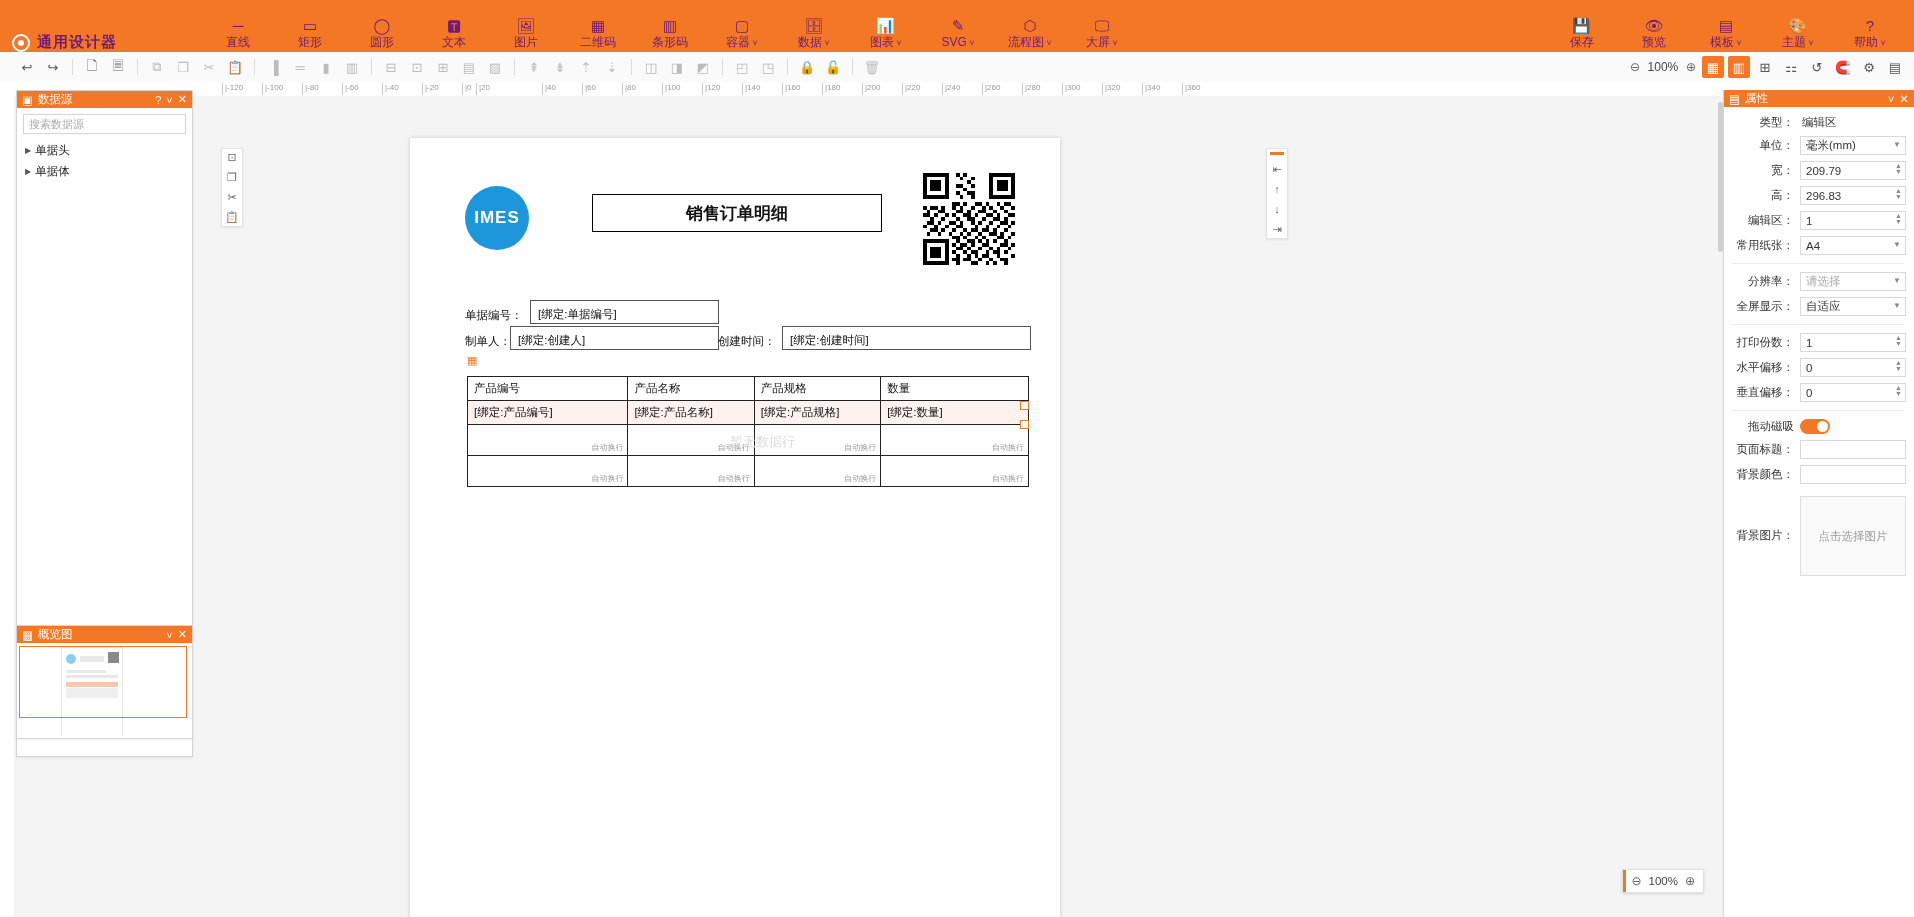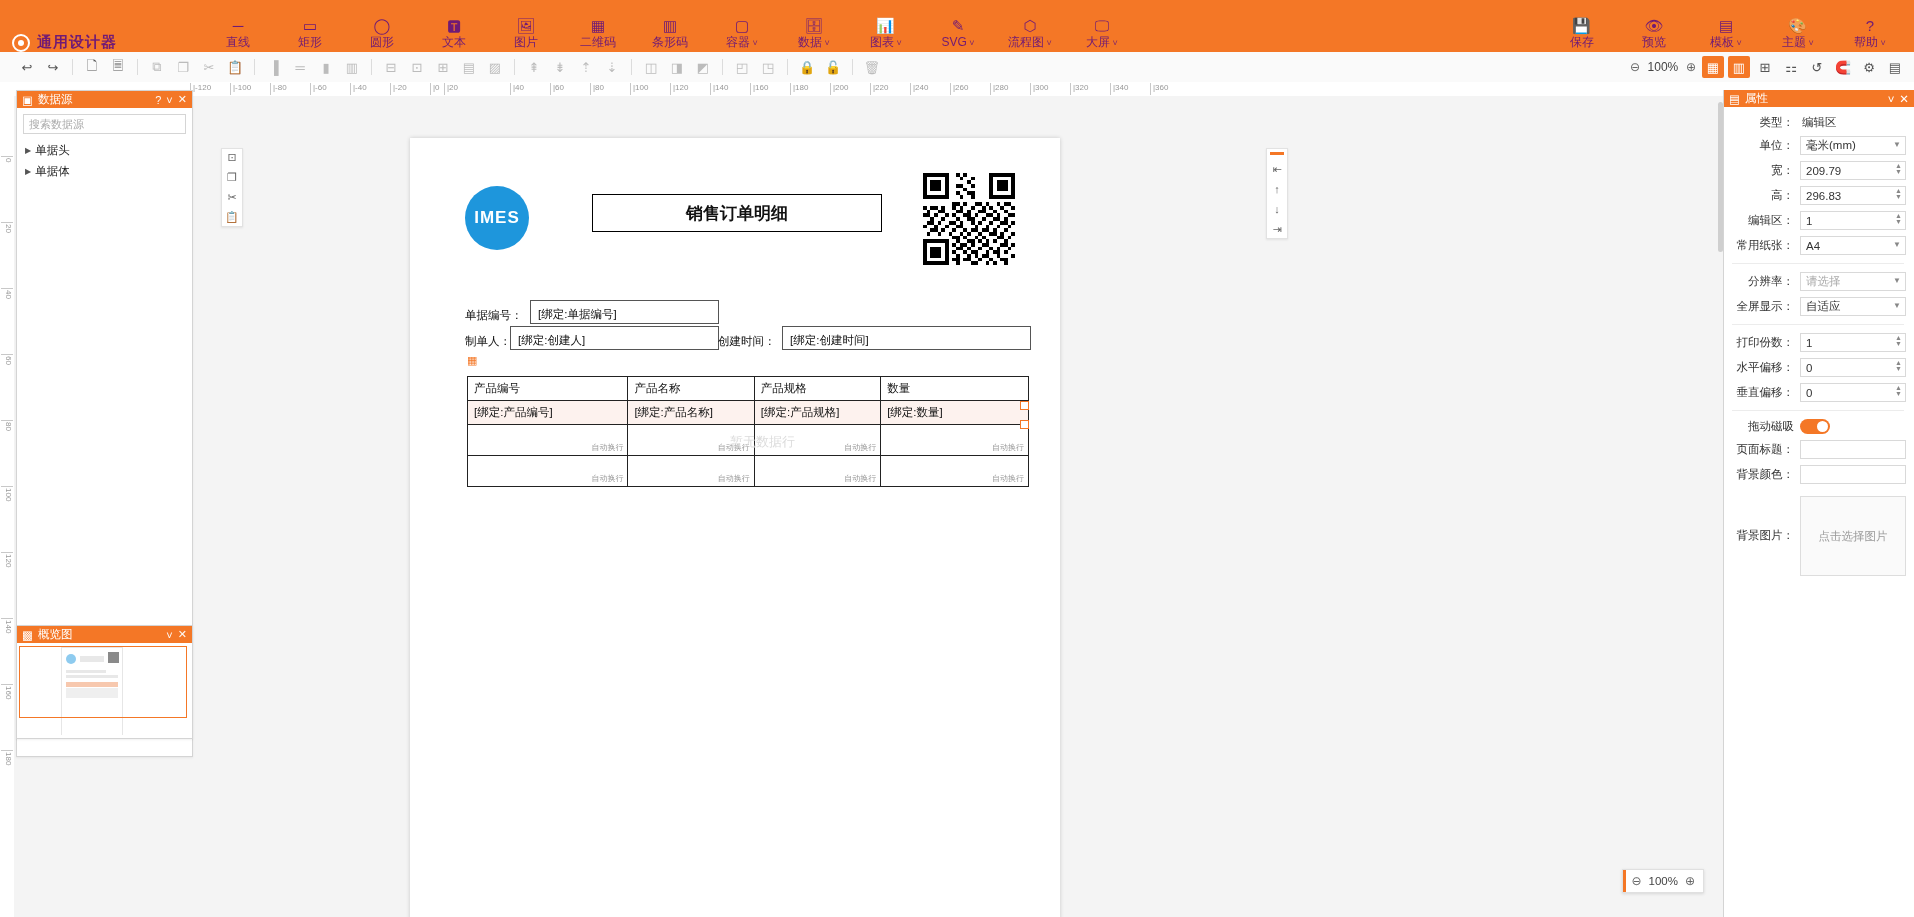--- a/index.html
+++ b/index.html
@@ -49,21 +49,21 @@
 
   
   .ruler-h{
     position:absolute;left:0;top:82px;height:14px;right:0;background:#fff;
     border-bottom:1px solid #d8d8d8;overflow:hidden;
   }
   .ruler-v{
     position:absolute;left:0;top:96px;width:14px;bottom:0;background:#fff;
     border-right:1px solid #d8d8d8;overflow:hidden;
   }
-  .rtick{position:absolute;font-size:8px;color:#999;}
+  .rtick{position:absolute;font-size:8px;color:#999;margin-left:32px;}
   .ruler-h .rtick{top:1px;border-left:1px solid #c8c8c8;padding-left:2px;height:12px;}
   .ruler-v .rtick{left:1px;border-top:1px solid #c8c8c8;padding-top:1px;width:12px;writing-mode:vertical-rl;}
 
   
   .workspace{position:absolute;left:14px;top:96px;right:190px;bottom:0;background:#f4f4f4;overflow:hidden;}
   .canvas-scroll{position:absolute;left:0;top:0;right:0;bottom:0;}
   .page{
     position:absolute;left:396px;top:42px;width:650px;height:920px;background:#fff;
     box-shadow:0 0 4px rgba(0,0,0,.18);
   }

